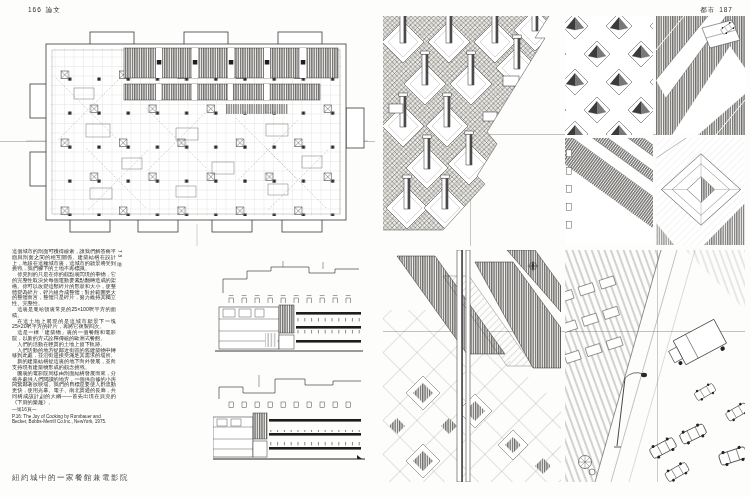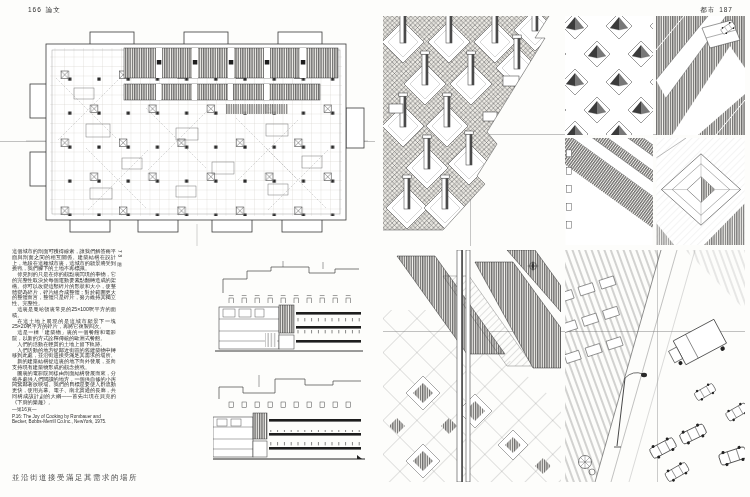--- a/index.html
+++ b/index.html
@@ -193,21 +193,21 @@
     <p>在這土地上展現的是這城市願景下一塊25×20呎平方的碎片，再將它複製四次。</p>
     <p>這是一棟「建築物」裏的一個餐館和電影院，以新的方式詮釋傳統的歐洲式餐館。</p>
     <p>人們的活動在輕質的土地上留下軌跡。</p>
     <p>人們活動的地方從鄰近街區的舊建築物中轉移到此處，並沿街道接受滿足其需求的場所。</p>
     <p>新的建築結構從這裏的地下向外發展，並向支持現有建築物形成的觀念挑戰。</p>
     <p>圖裏的電影院同樣由剖面結構發展而來，分佈各處供人們閱讀的地方，一個供自修的小房間緊鄰著放映場。我們的目標是要使人群流動更快，使用光幕、電子、南北貫通的長廊，共同構成該計劃的大綱——首先出現在貝克的《下廚的樂趣》。</p>
     <p class="pref">—第16頁—</p>
     <p class="cap-en"><span>P.16: The Joy of Cooking by Rombauer and</span><br><span>Becker, Bobbs-Merrill Co.Inc., NewYork, 1975.</span></p>
   </div>
 
-  <div id="figtitle">並沿街道接受滿足其需求的場所</div>
+  <div id="figtitle">紐約城中的一家餐館兼電影院</div>
 
   <svg id="sections" class="abs" viewBox="0 0 152 206">
     <g>
       <path d="M10,36 V22 H34 V14 H58 V10 H96 V16 H122 V12 H146" fill="none" stroke="#444" stroke-width="0.7"></path>
       <path d="M70,10 V4 M110,12 V5" stroke="#444" stroke-width="0.5"></path>
       <rect x="12" y="38" width="128" height="8" fill="url(#teeth)"></rect>
       <rect x="6" y="50" width="60" height="42" fill="#fff" stroke="#333" stroke-width="0.55"></rect>
       <path d="M6,62 H66 M6,74 H66 M6,84 H66" stroke="#333" stroke-width="0.4"></path>
       <g fill="none" stroke="#444" stroke-width="0.45">
           <rect x="10" y="52" width="12" height="8"></rect>

